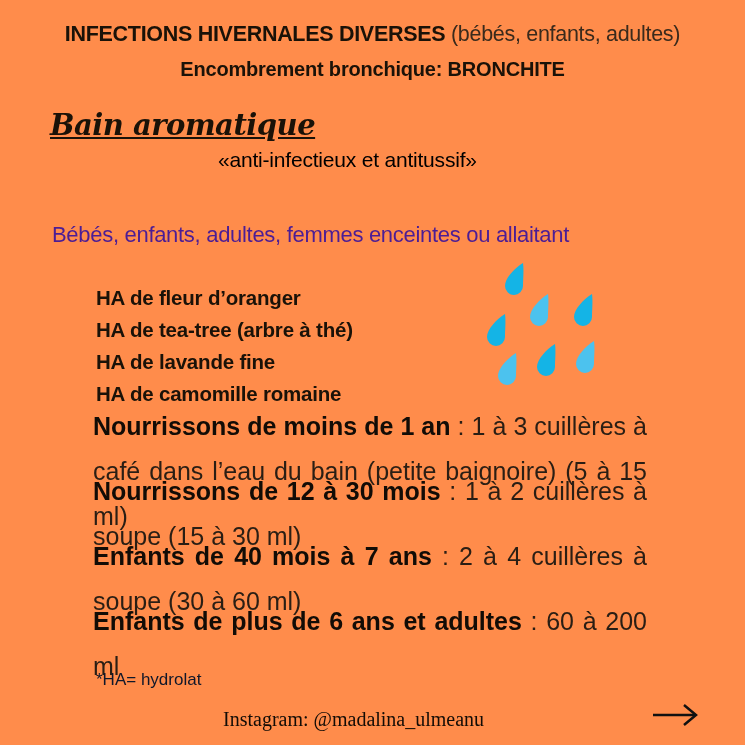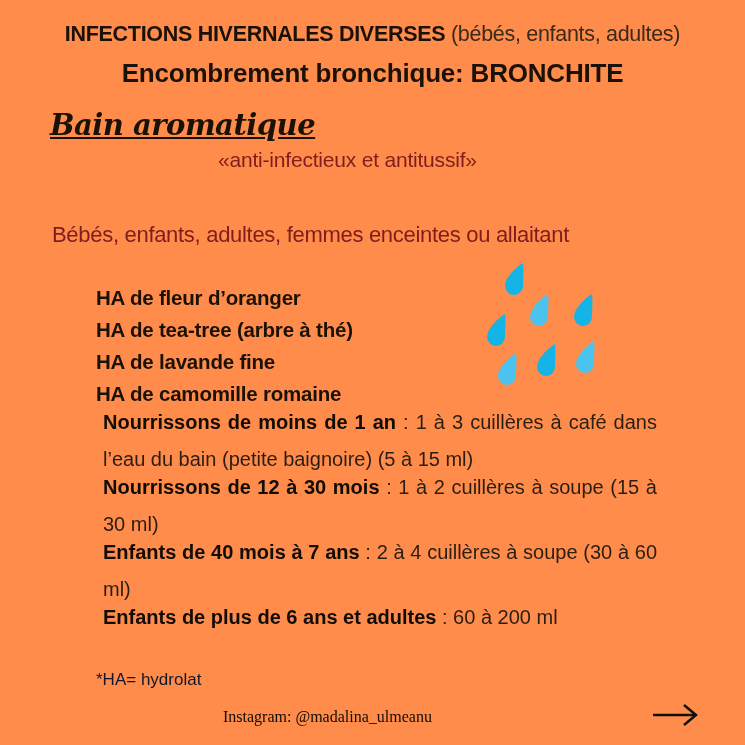--- a/index.html
+++ b/index.html
@@ -1,30 +1,30 @@
 <!DOCTYPE html>
 <html><head>
 <meta charset="utf-8">
 <style>
   html,body{margin:0;padding:0;}
   body{width:745px;height:745px;background:#FF8C4B;position:relative;overflow:hidden;font-family:"Liberation Sans",sans-serif;color:#1a1208;}
   .abs{position:absolute;}
   .h1{top:22px;left:0;width:745px;text-align:center;font-size:21.5px;white-space:nowrap;letter-spacing:-0.3px;}
   .h1 b{font-weight:bold;}
   .h1 .light{font-weight:normal;color:#3a2a1c;}
-  .h2{top:58px;left:0;width:745px;text-align:center;font-size:26px;font-weight:bold;letter-spacing:-0.2px;}
+  .h2{top:58px;left:0;width:745px;text-align:center;font-size:20px;font-weight:bold;letter-spacing:-0.2px;}
   .script{top:108px;left:50px;font-family:"DejaVu Serif",serif;font-style:italic;font-weight:bold;font-size:29px;letter-spacing:-0.5px;text-decoration:underline;}
-  .sub{top:148px;left:218px;font-size:21px;color:#7f1d1d;letter-spacing:-0.2px;}
-  .audience{top:222px;left:52px;font-size:22px;color:#7f1d1d;letter-spacing:-0.3px;white-space:nowrap;}
+  .sub{top:148px;left:218px;font-size:21px;color:#000000;letter-spacing:-0.2px;}
+  .audience{top:222px;left:52px;font-size:22px;color:#4c1d95;letter-spacing:-0.3px;white-space:nowrap;}
   .ha{left:96px;font-size:20.5px;font-weight:bold;letter-spacing:-0.2px;margin-top:28px;}
   .ha .n{font-weight:bold;}
-  .dose{left:103px;width:554px;font-size:20px;line-height:37px;color:#2a1e14;text-align:justify;}
+  .dose{left:93px;width:554px;font-size:25px;line-height:45px;color:#2a1e14;text-align:justify;}
   .dose b{color:#120c06;}
   .footnote{top:670px;left:96px;font-size:17px;color:#0f172a;}
-  .insta{top:708px;left:223px;font-family:"Liberation Serif",serif;font-size:16px;color:#120c06;}
+  .insta{top:708px;left:223px;font-family:"Liberation Serif",serif;font-size:20px;color:#120c06;}
   .arrow{top:700px;left:650px;width:50px;height:30px;}
   .drop{position:absolute;width:22px;height:34px;}
 </style>
 </head>
 <body>
 
 <div class="abs h1">
   <b>INFECTIONS HIVERNALES DIVERSES</b>
   <span class="light">(bébés, enfants, adultes)</span>
 </div>

